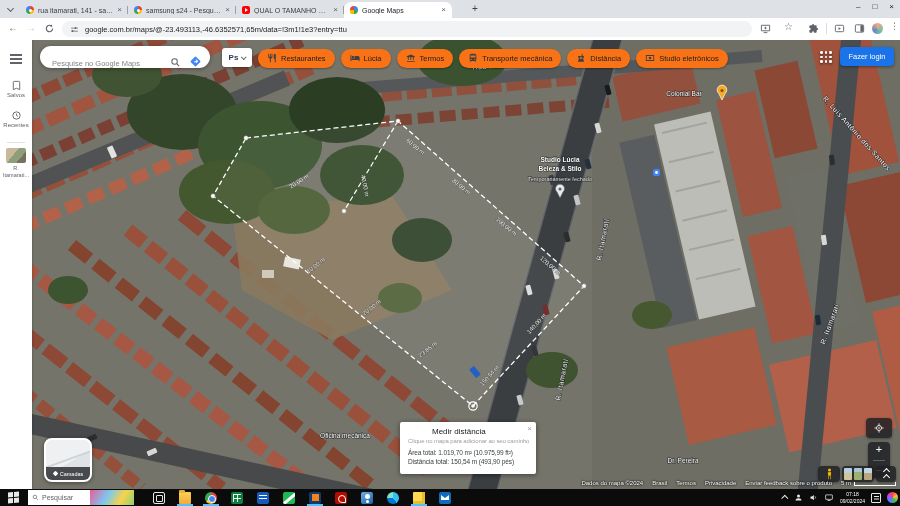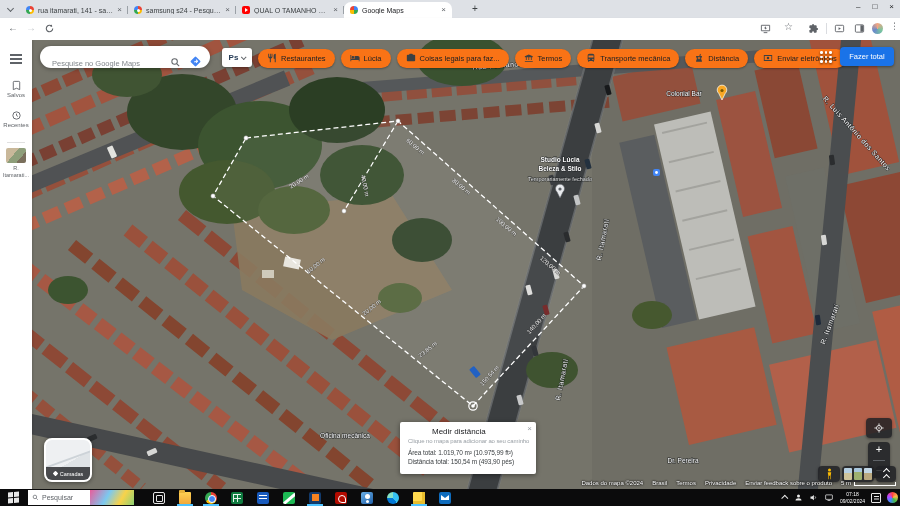--- a/index.html
+++ b/index.html
@@ -168,20 +168,28 @@
     </div>
   </div>
 
   <div class="navbar">
     <span class="navbtn" style="left:8px">←</span>
     <span class="navbtn disabled" style="left:26px">→</span>
     <svg class="nav-ic" style="left:44px" viewBox="0 0 24 24">
         <path fill="none" stroke="#5f6368" stroke-width="2.4" d="M19 12a7 7 0 1 1-2-4.9"></path>
         <path fill="#5f6368" d="M17 3l1 5-5-1z"></path>
       </svg>
+    <div class="urlpill">
+      <svg width="9" height="9" viewBox="0 0 24 24">
+          <path fill="#5f6368" d="M3 7h12v2H3zM17 7h4v2h-4zM3 15h4v2H3zM9 15h12v2H9z"></path>
+          <circle cx="15" cy="8" r="2.6" fill="#5f6368"></circle>
+          <circle cx="7" cy="16" r="2.6" fill="#5f6368"></circle>
+        </svg>
+      <span class="url">google.com.br/maps/@-23.493113,-46.6352571,65m/data=!3m1!1e3?entry=ttu</span>
+    </div>
     <svg class="nav-ic" style="left:760px" viewBox="0 0 24 24">
         <path fill="none" stroke="#5f6368" stroke-width="2" d="M3 5h18v12H3zM8 21h8"></path>
         <path fill="#5f6368" d="M12 8v5m0 0l-2.5-2.5M12 13l2.5-2.5" stroke="#5f6368" stroke-width="2"></path>
       </svg>
     <span class="navbtn" style="left:784px;top:3px">☆</span>
     <svg class="nav-ic" style="left:808px" viewBox="0 0 24 24">
         <path fill="#5f6368" d="M20 11h-1V7a2 2 0 0 0-2-2h-4V4a2 2 0 1 0-4 0v1H5a2 2 0 0 0-2 2v4h1a2 2 0 1 1 0 4H3v4a2 2 0 0 0 2 2h4v-1a2 2 0 1 1 4 0v1h4a2 2 0 0 0 2-2v-4h1a2 2 0 1 0 0-4z"></path>
       </svg>
     <span class="sep" style="left:826px"></span>
     <svg class="nav-ic" style="left:834px" viewBox="0 0 24 24">
@@ -420,62 +428,56 @@
           <span>Restaurantes</span>
         </button>
         <button class="chip">
           <span><svg viewBox="0 0 24 24" width="10" height="10">
               <path fill="#3c4043" d="M7 13c1.66 0 3-1.34 3-3S8.66 7 7 7s-3 1.34-3 3 1.34 3 3 3zm12-6h-8v7H3V5H1v15h2v-3h18v3h2v-9c0-2.21-1.79-4-4-4z"></path>
             </svg></span>
           <span>Lúcia</span>
         </button>
         <button class="chip">
           <span><svg viewBox="0 0 24 24" width="10" height="10">
-              <path fill="#3c4043" d="M12 15.2a3.2 3.2 0 1 0 0-6.4 3.2 3.2 0 0 0 0 6.4zM9 2L7.17 4H4c-1.1 0-2 .9-2 2v12c0 1.1.9 2 2 2h16c1.1 0 2-.9 2-2V6c0-1.1-.9-2-2-2h-3.17L15 2H9z"></path>
-            </svg></span>
-          <span>Coisas legais para faz...</span>
-        </button>
-        <button class="chip">
-          <span><svg viewBox="0 0 24 24" width="10" height="10">
               <path fill="#3c4043" d="M6.5 10h-2v7h2v-7zm6 0h-2v7h2v-7zm8.5 9H2v2h19v-2zm-2.5-9h-2v7h2v-7zM11.5 3.5 2 8v2h19V8l-9.5-4.5z"></path>
             </svg></span>
           <span>Termos</span>
         </button>
         <button class="chip">
           <span><svg viewBox="0 0 24 24" width="10" height="10">
               <path fill="#3c4043" d="M4 16c0 .88.39 1.67 1 2.22V20c0 .55.45 1 1 1h1c.55 0 1-.45 1-1v-1h8v1c0 .55.45 1 1 1h1c.55 0 1-.45 1-1v-1.78c.61-.55 1-1.34 1-2.22V6c0-3.5-3.58-4-8-4s-8 .5-8 4v10zm3.5 1c-.83 0-1.5-.67-1.5-1.5S6.67 14 7.5 14s1.5.67 1.5 1.5S8.33 17 7.5 17zm9 0c-.83 0-1.5-.67-1.5-1.5s.67-1.5 1.5-1.5 1.5.67 1.5 1.5-.67 1.5-1.5 1.5zm1.5-6H6V6h12v5z"></path>
             </svg></span>
           <span>Transporte mecânica</span>
         </button>
         <button class="chip">
           <span><svg viewBox="0 0 24 24" width="10" height="10">
               <path fill="#3c4043" d="M19 7h-3.8l1.3-3.4L14.6 2l-1.9 5H5v2l2 5-2 5v2h14v-2l-2-5 2-5V7zm-6 8h-2v-2H9v-2h2V9h2v2h2v2h-2v2z"></path>
             </svg></span>
           <span>Distância</span>
         </button>
         <button class="chip">
           <span><svg viewBox="0 0 24 24" width="10" height="10">
               <path fill="#3c4043" d="M2 5v14h20V5H2zm18 12H4V7h16v10zm-8-8a3 3 0 1 0 0 6 3 3 0 0 0 0-6z"></path>
             </svg></span>
-          <span>Enviar eletrônicos</span>
+          <span>Studio eletrônicos</span>
         </button>
       </div>
 
     <div class="appsgrid">
         <i></i>
         <i></i>
         <i></i>
         <i></i>
         <i></i>
         <i></i>
         <i></i>
         <i></i>
         <i></i>
       </div>
-    <button class="login-btn">Fazer total</button>
+    <button class="login-btn">Fazer login</button>
 
     <div class="camadas">
       <div class="camadas-bar">
           <span class="cam-ic"></span>
           <span>Camadas</span>
         </div>
     </div>
 
     <div class="darkctl" style="left:866px;top:378px;width:26px;height:20px">
       <svg width="10" height="10" viewBox="0 0 24 24">

